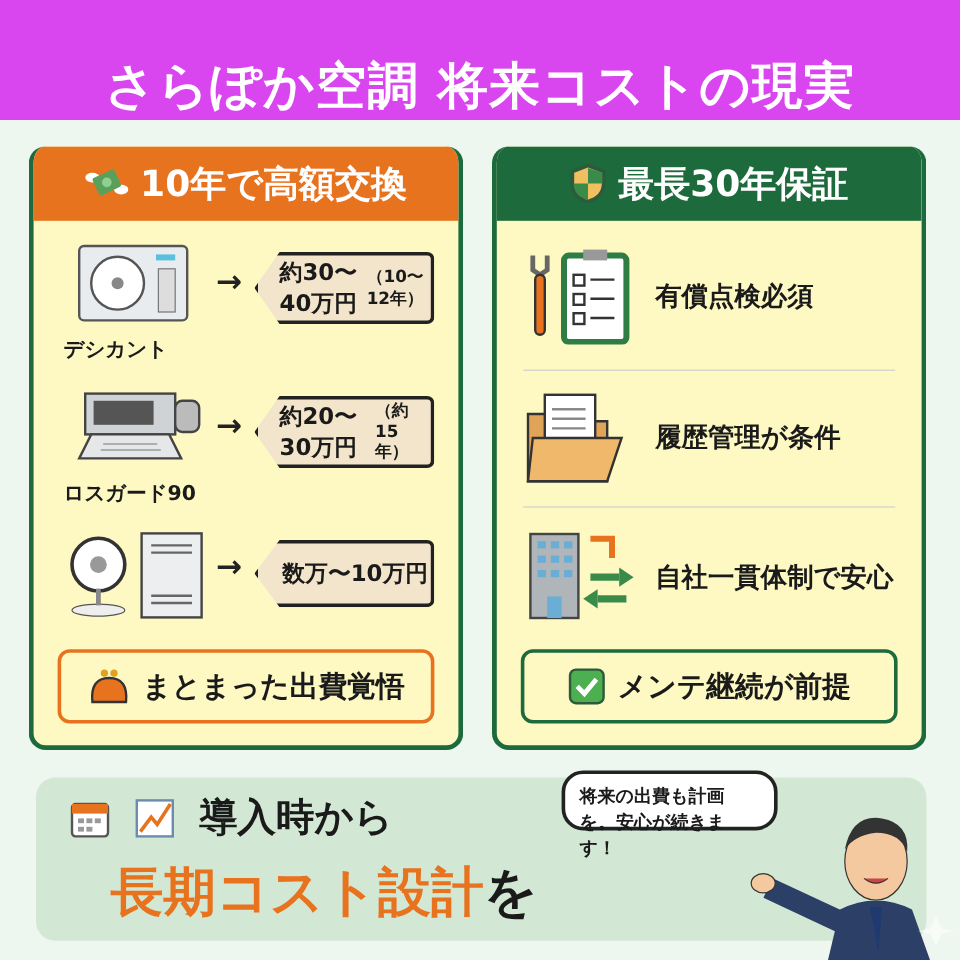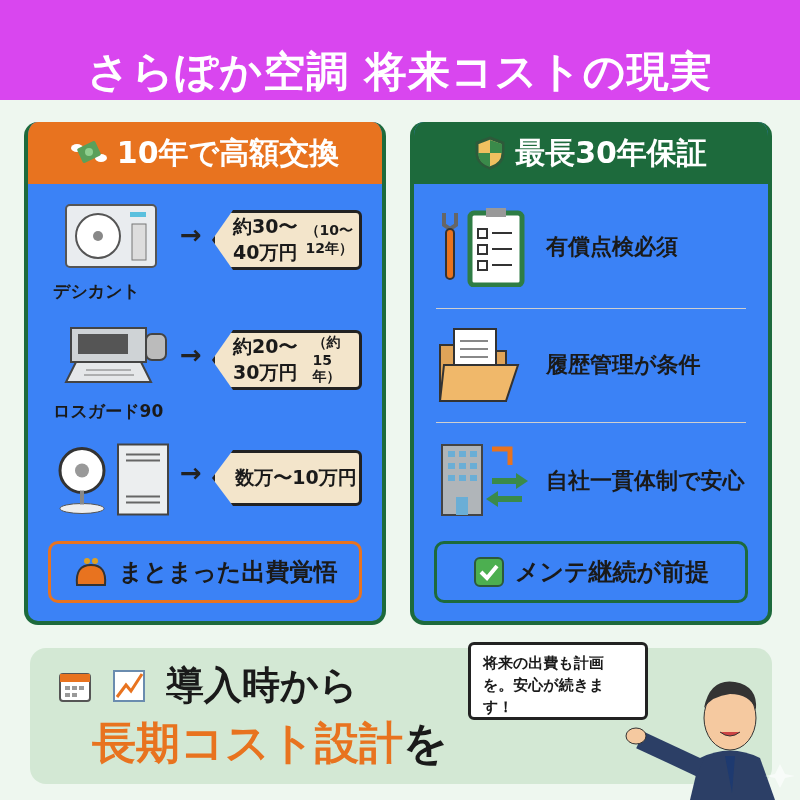--- a/index.html
+++ b/index.html
@@ -1,42 +1,42 @@
 <!DOCTYPE html>
 <html><head>
 <meta charset="utf-8">
 <style>
 *{box-sizing:border-box;margin:0;padding:0}
 body{width:800px;height:800px;background:#eef7ef;font-family:"DejaVu Sans","Liberation Sans",sans-serif;position:relative;overflow:hidden;color:#1a1a1a}
 .header{position:absolute;left:0;top:0;width:800px;height:100px;background:#d946ef;display:flex;align-items:flex-end;justify-content:center}
 .header h1{color:#fff;font-size:42px;font-weight:bold;letter-spacing:1px}
-.panel{position:absolute;top:122px;width:362px;height:503px;border-radius:14px;background:#3b82f6;overflow:hidden}
+.panel{position:absolute;top:122px;width:362px;height:503px;border-radius:14px;background:#fef9c3;overflow:hidden}
 .panel.left{left:24px;border:4px solid #1d6a3c;border-top:none}
 .panel.right{left:410px;border:4px solid #1d6a3c;border-top:none}
 .panel-head{height:62px;display:flex;align-items:center;justify-content:center;gap:10px;color:#fff;font-weight:bold;font-size:30px}
 .left .panel-head{background:#e8731f}
 .right .panel-head{background:#1d6a3c}
 .row{position:absolute;left:0;width:100%}
 .device{position:absolute;left:28px;width:120px;height:75px}
 .dev-label{position:absolute;left:25px;font-size:17px;font-weight:bold}
 .arrow{position:absolute;left:152px;font-size:26px;font-weight:bold;color:#222}
 .tag{position:absolute;left:184px;width:150px;height:60px;background:#f3e5cb;border:3px solid #222;border-radius:6px;clip-path:polygon(14% 0,100% 0,100% 100%,14% 100%,0 50%);display:flex;flex-direction:row;align-items:center;justify-content:center;padding-left:18px}
 .tag .p{font-size:19px;font-weight:bold}
 .tag .s{font-size:14px;font-weight:bold}
 .callout{position:absolute;bottom:18px;left:20px;right:20px;height:62px;border:3px solid #e8731f;border-radius:10px;display:flex;align-items:center;justify-content:center;gap:10px;font-size:24px;font-weight:bold}
 .right .callout{border-color:#1d6a3c}
 .ritem{position:absolute;left:0;width:100%;height:110px;display:flex;align-items:center}
 .ricon{width:110px;height:80px;margin-left:22px;position:relative}
 .rtext{font-size:22px;font-weight:bold;margin-left:0}
 .divider{position:absolute;left:22px;right:22px;height:1px;background:#cfcfcf}
 .bottom{position:absolute;left:30px;top:648px;width:742px;height:136px;background:#d3e8d4;border-radius:16px}
-.b1{position:absolute;left:28px;top:12px;display:flex;align-items:center;gap:20px;font-size:38px;font-weight:bold}
+.b1{position:absolute;left:28px;top:12px;display:flex;align-items:center;gap:20px;font-size:32px;font-weight:bold}
 .b2{position:absolute;left:62px;top:66px;font-size:44px;font-weight:bold;color:#e8731f}
 .b2 span{color:#1a1a1a}
-.bubble{position:absolute;left:468px;top:642px;width:180px;height:78px;background:#fff;border:3px solid #222;border-radius:6px;font-size:15px;font-weight:bold;padding:8px 12px;line-height:1.45}
+.bubble{position:absolute;left:468px;top:642px;width:180px;height:50px;background:#fff;border:3px solid #222;border-radius:18px;font-size:15px;font-weight:bold;padding:8px 12px;line-height:1.45}
 .person{position:absolute;left:600px;top:668px;width:200px;height:132px}
 </style>
 </head>
 <body>
 
 <div class="header">
   <h1>さらぽか空調 将来コストの現実</h1>
 </div>
 
 <div class="panel left">

